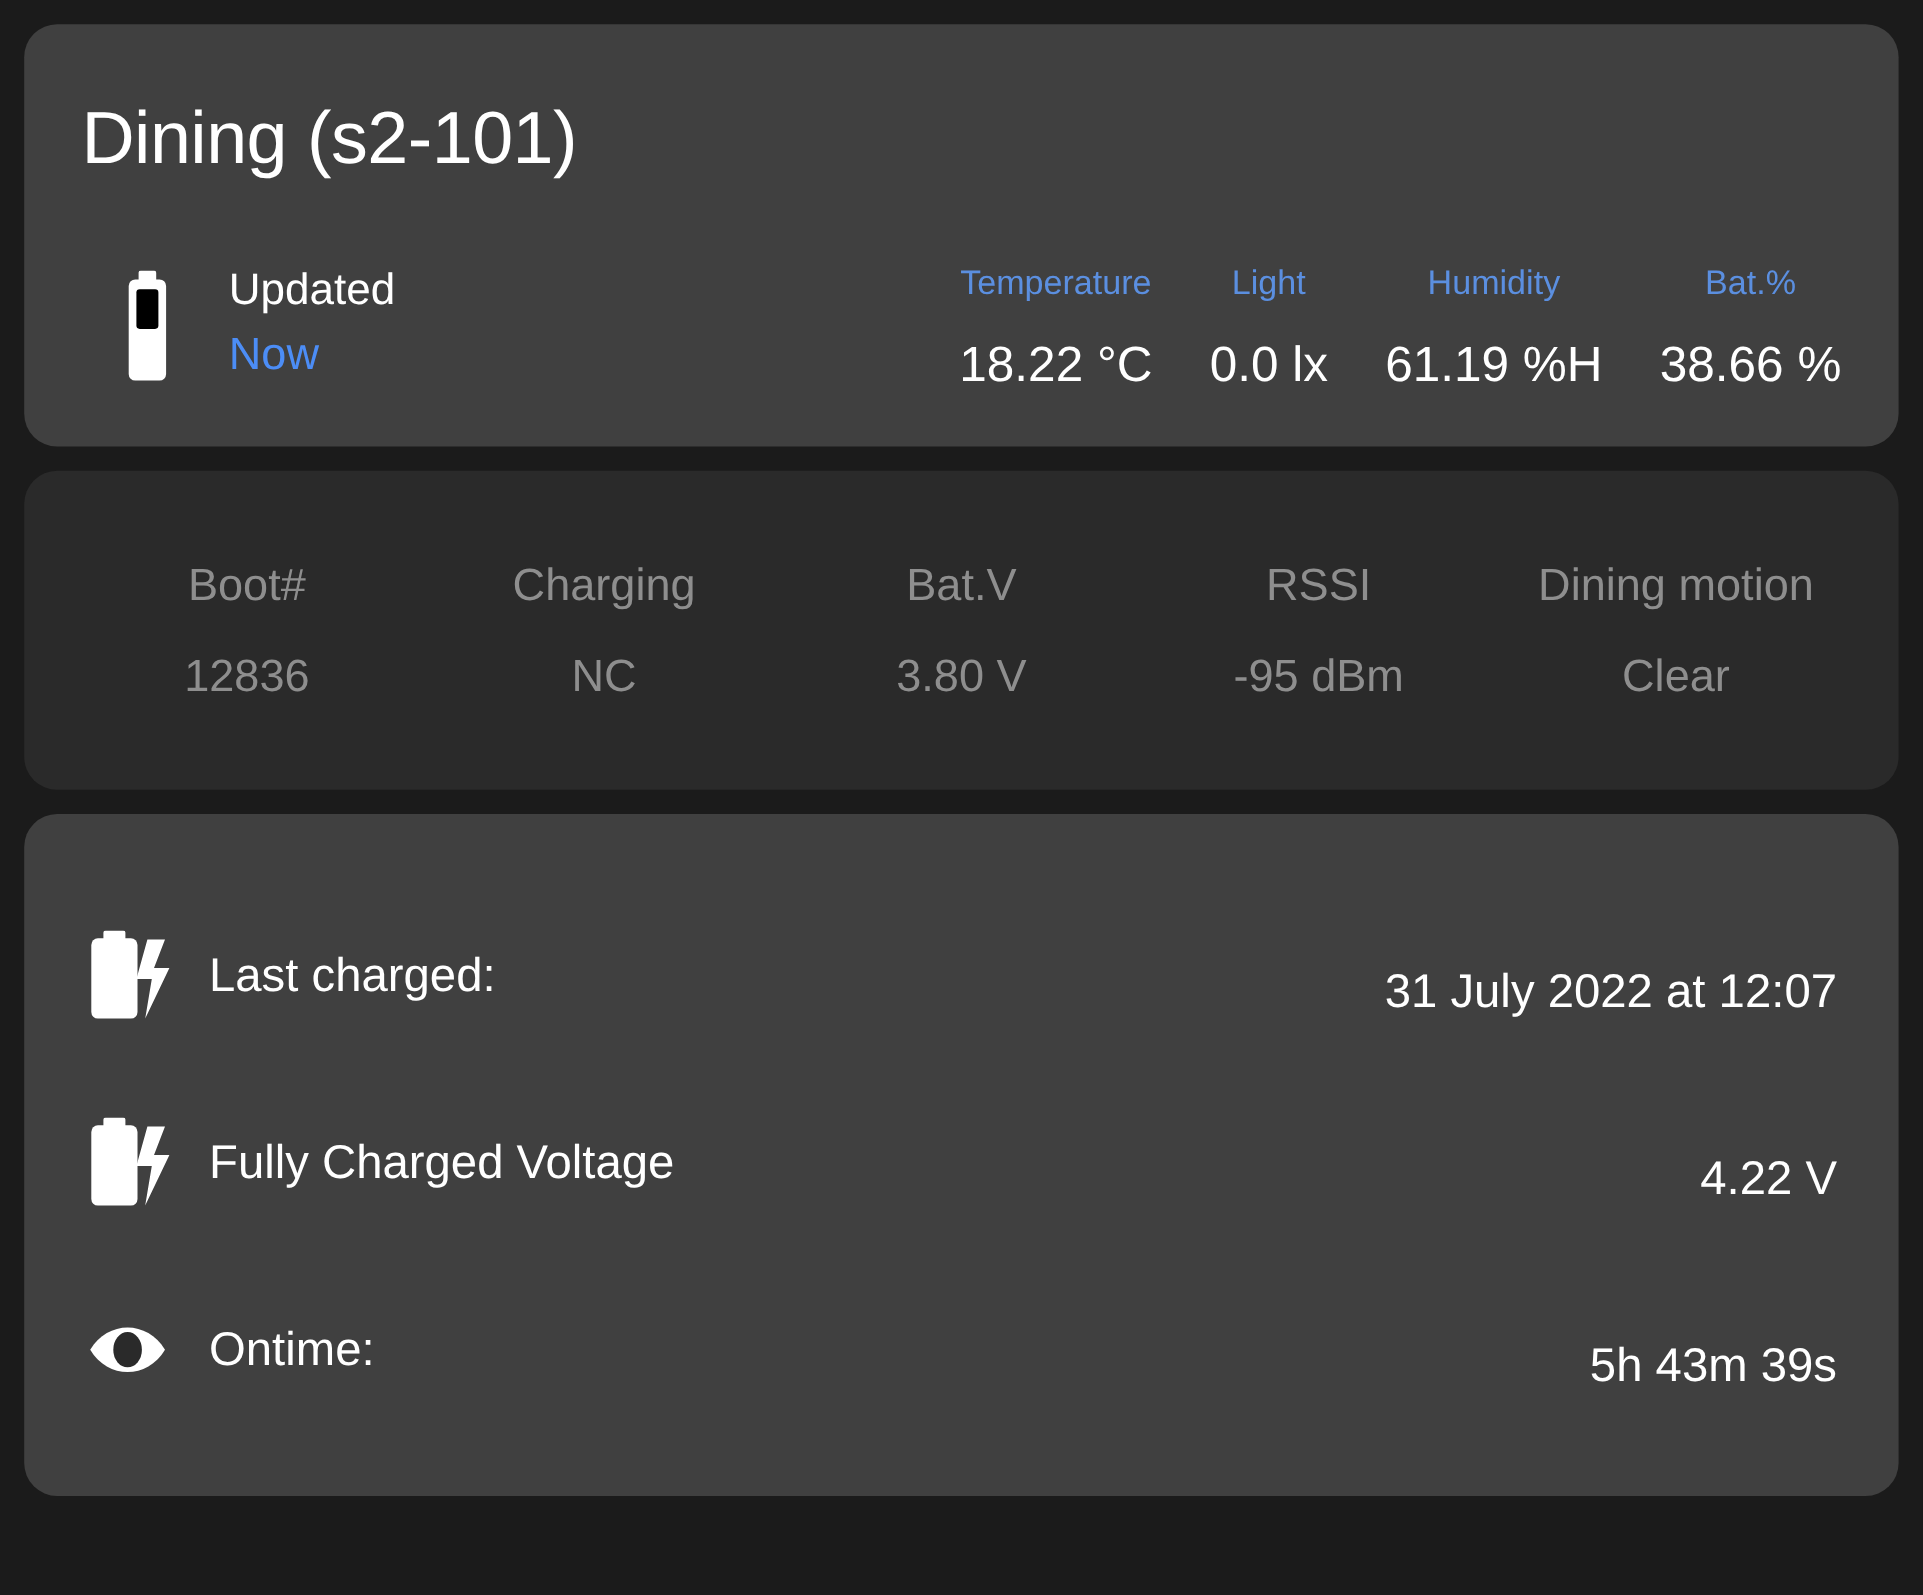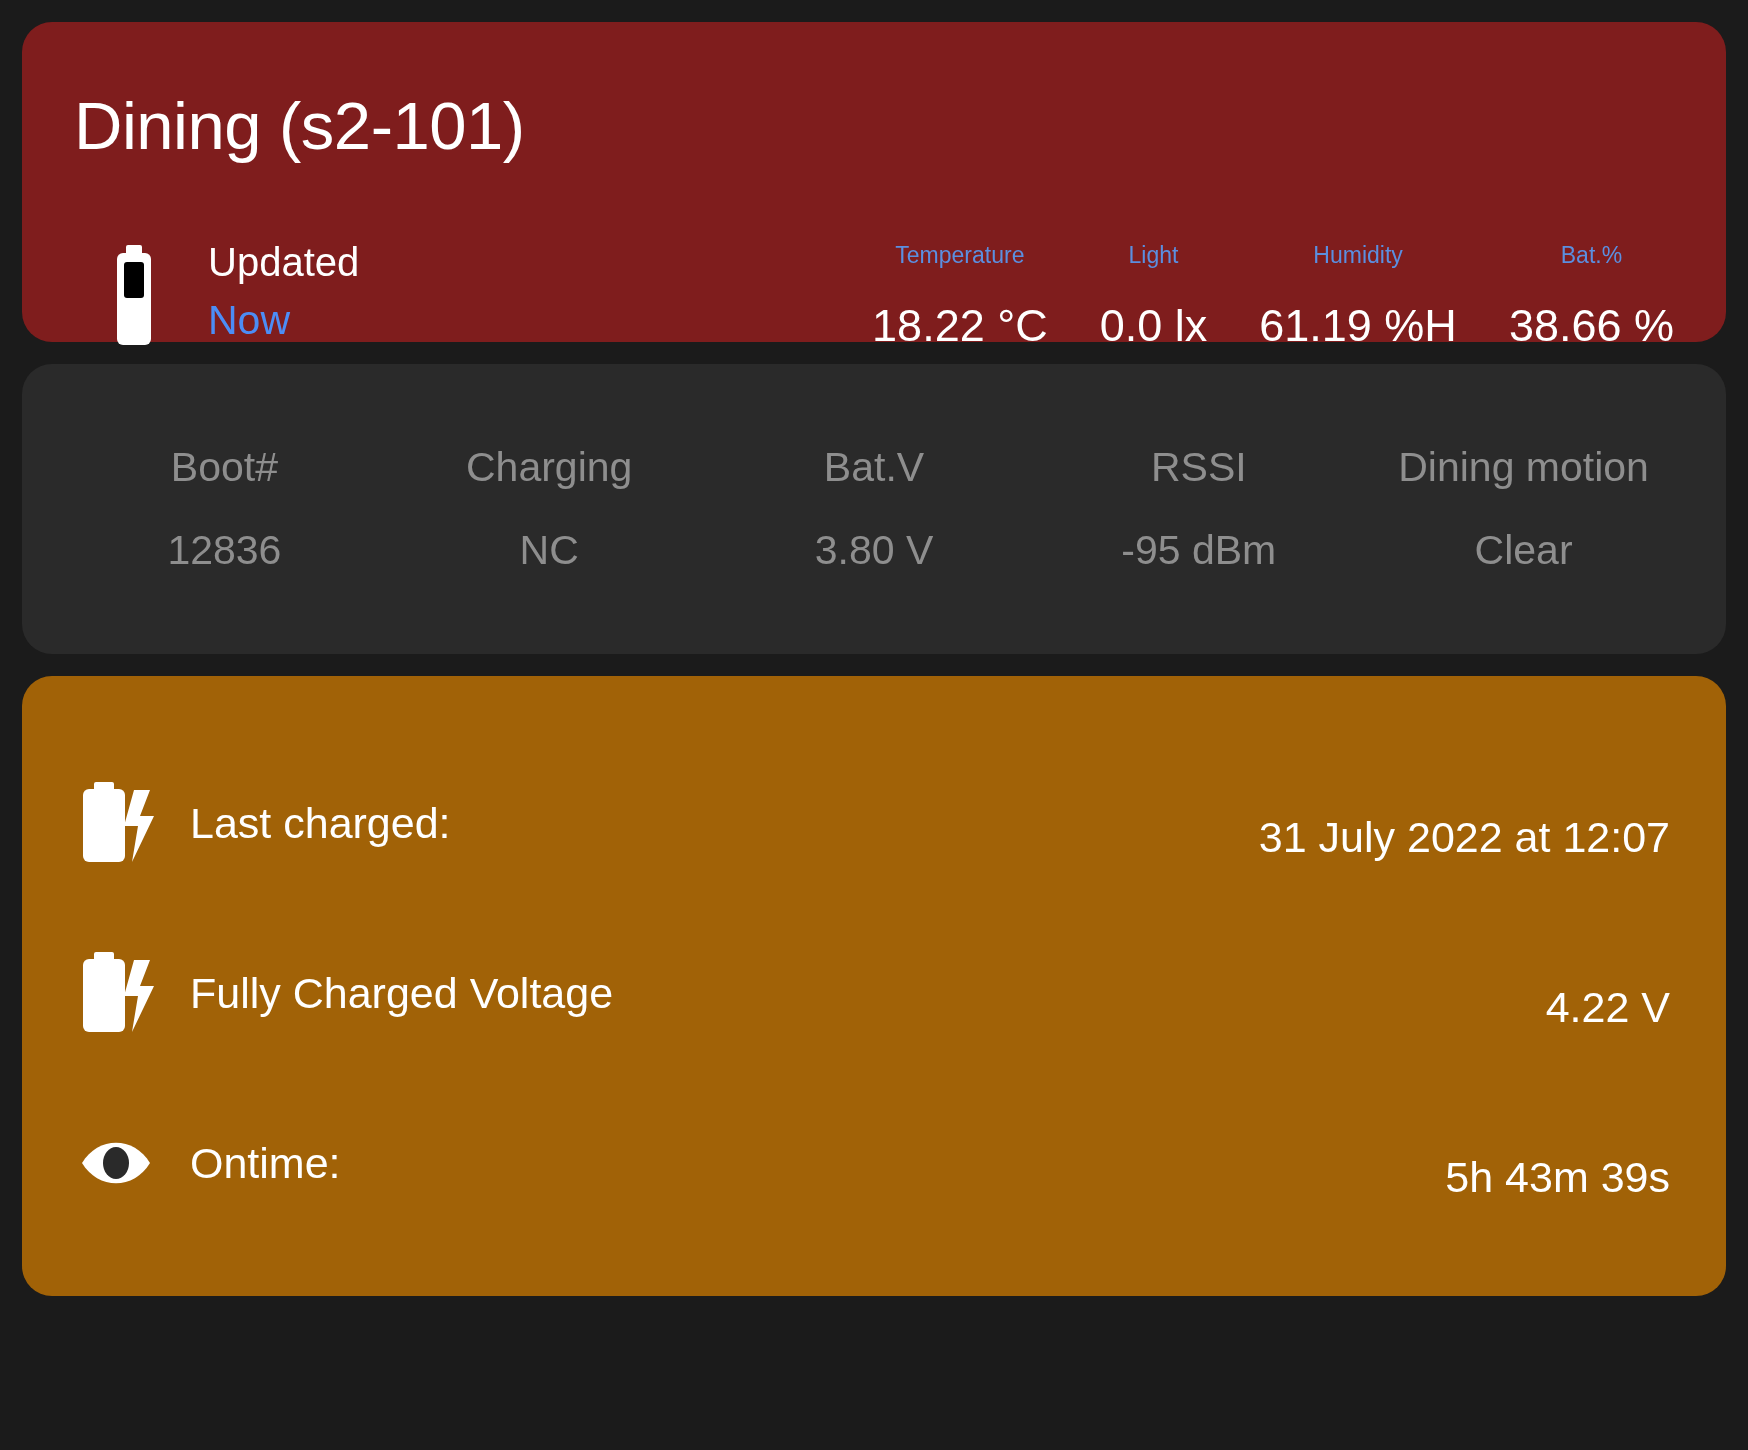--- a/index.html
+++ b/index.html
@@ -14,23 +14,23 @@
 
   .page {
     width: 1748px;
     height: 1450px;
     background: #1b1b1b;
     padding: 22px 22px 0 22px;
   }
 
   
   .card-header {
-    background: #7f1d1d;
+    background: #404040;
     border-radius: 30px;
-    height: 320px;
+    height: 384px;
     padding: 70px 52px 0 52px;
     position: relative;
   }
 
   .device-title {
     color: #ffffff;
     font-size: 67px;
     font-weight: 400;
     letter-spacing: -0.5px;
     line-height: 1;
@@ -76,21 +76,21 @@
   .sensor-col {
     display: flex;
     flex-direction: column;
     align-items: center;
     padding: 0 26px;
   }
   .sensor-col.first { padding-left: 0; }
   .sensor-col.last  { padding-right: 0; }
   .sensor-label {
     color: #5b8fe0;
-    font-size: 23px;
+    font-size: 31px;
     line-height: 1;
     white-space: nowrap;
     margin-top: 8px;
   }
   .sensor-value {
     color: #ffffff;
     font-size: 45px;
     line-height: 1;
     white-space: nowrap;
     margin-top: 36px;
@@ -121,21 +121,21 @@
   .stat-value {
     color: #8e8e8e;
     font-size: 41px;
     line-height: 1;
     white-space: nowrap;
     margin-top: 42px;
   }
 
   
   .card-details {
-    background: #a16207;
+    background: #404040;
     border-radius: 30px;
     margin-top: 22px;
     height: 620px;
     padding: 62px 56px 0 56px;
   }
   .detail-row {
     display: flex;
     align-items: center;
     height: 170px;
   }

